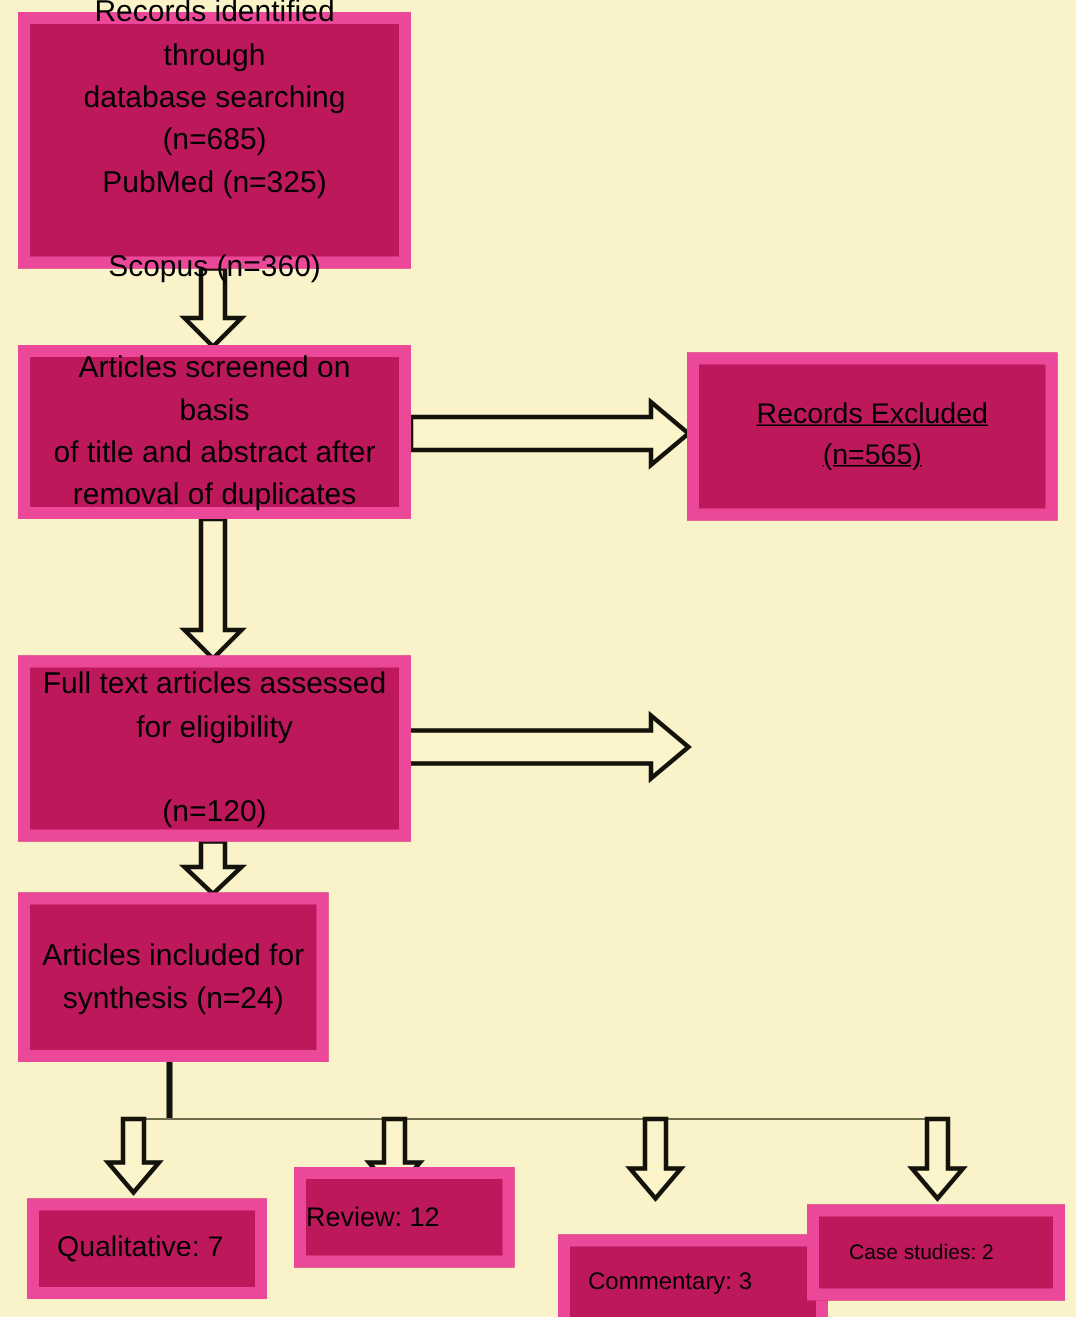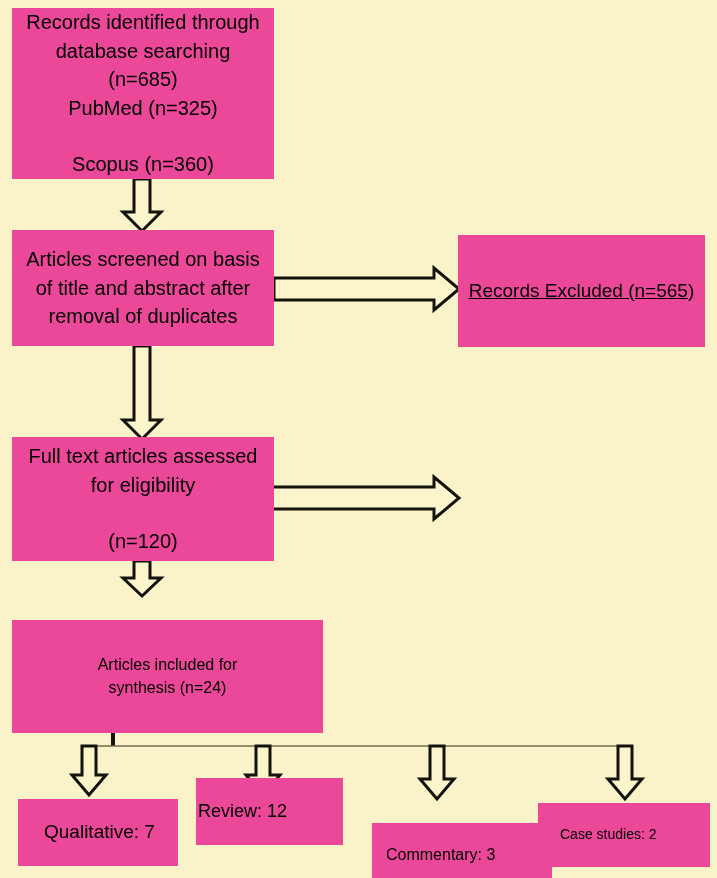--- a/index.html
+++ b/index.html
@@ -15,45 +15,45 @@
   }
   #diagram {
     position: relative;
     width: 717px;
     height: 878px;
     background: #faf2c8;
   }
   .node {
     position: absolute;
     box-sizing: border-box;
-    background: #ec4899;
-    border: 2px solid #ec4899;
+    background: #be185d;
+    border: 8px solid #ec4899;
     display: flex;
     align-items: center;
     justify-content: center;
     text-align: center;
     color: #000000;
     line-height: 1.42;
     white-space: pre-line;
     padding: 2px 8px;
   }
   .node.left-align {
     justify-content: flex-start;
     text-align: left;
   }
   
   #box-identified  { left: 12px;  top: 8px;   width: 262px; height: 171px; font-size: 20px; }
   #box-screened    { left: 12px;  top: 230px; width: 262px; height: 116px; font-size: 20px; }
   #box-fulltext    { left: 12px;  top: 437px; width: 262px; height: 124px; font-size: 20px; }
-  #box-included    { left: 12px;  top: 620px; width: 311px; height: 113px; font-size: 16px; }
+  #box-included    { left: 12px;  top: 595px; width: 207px; height: 113px; font-size: 20px; }
   
   #box-excluded-1  { left: 458px; top: 235px; width: 247px; height: 112px; font-size: 19px; text-decoration: underline; }
   #box-excluded-2  { left: 458px; top: 443px; width: 247px; height: 116px; font-size: 19px; }
   
-  #box-qualitative { left: 18px;  top: 799px; width: 160px; height: 67px; font-size: 19px; padding-left: 24px; }
+  #box-qualitative { left: 18px;  top: 799px; width: 160px; height: 67px; font-size: 19px; padding-left: 12px; }
   #box-review      { left: 196px; top: 778px; width: 147px; height: 67px; font-size: 18px; padding-left: 0; }
   #box-commentary  { left: 372px; top: 803px; width: 180px; height: 64px; font-size: 16px; padding-left: 12px; margin-top: 20px; }
   #box-casestudies { left: 538px; top: 803px; width: 172px; height: 64px; font-size: 14px; padding-left: 20px; }
 
   
   #connectors {
     position: absolute;
     left: 0;
     top: 0;
     width: 717px;

